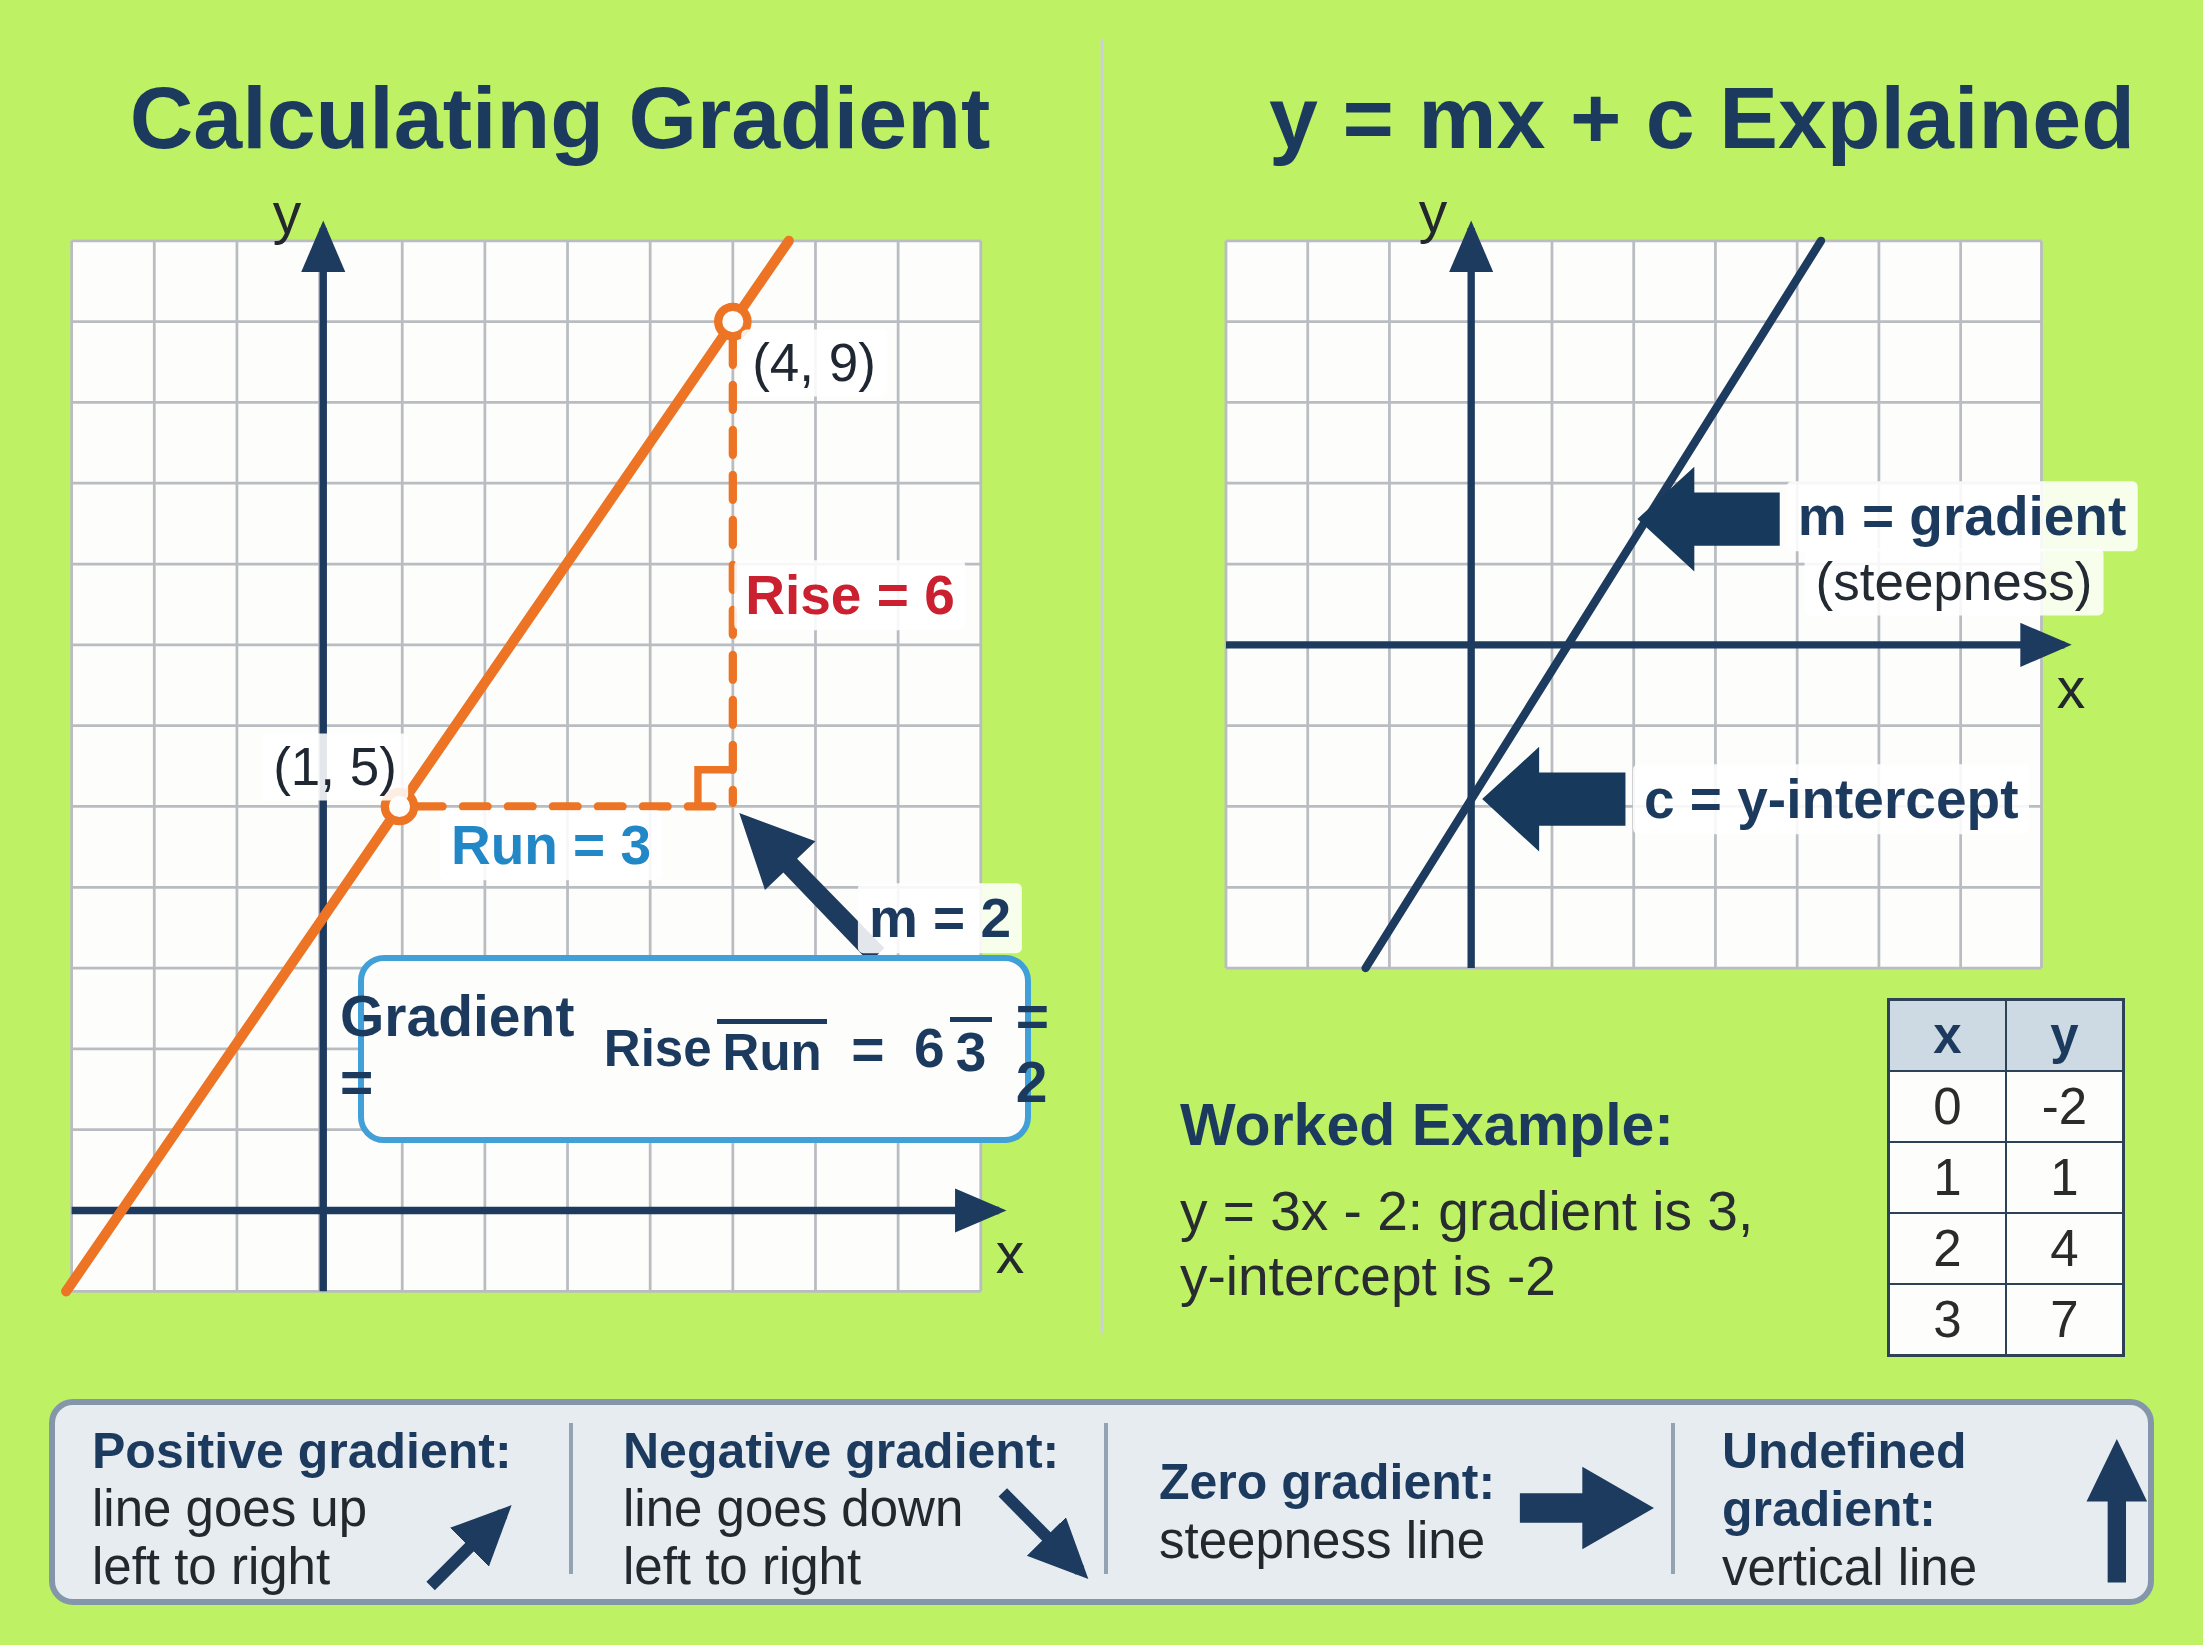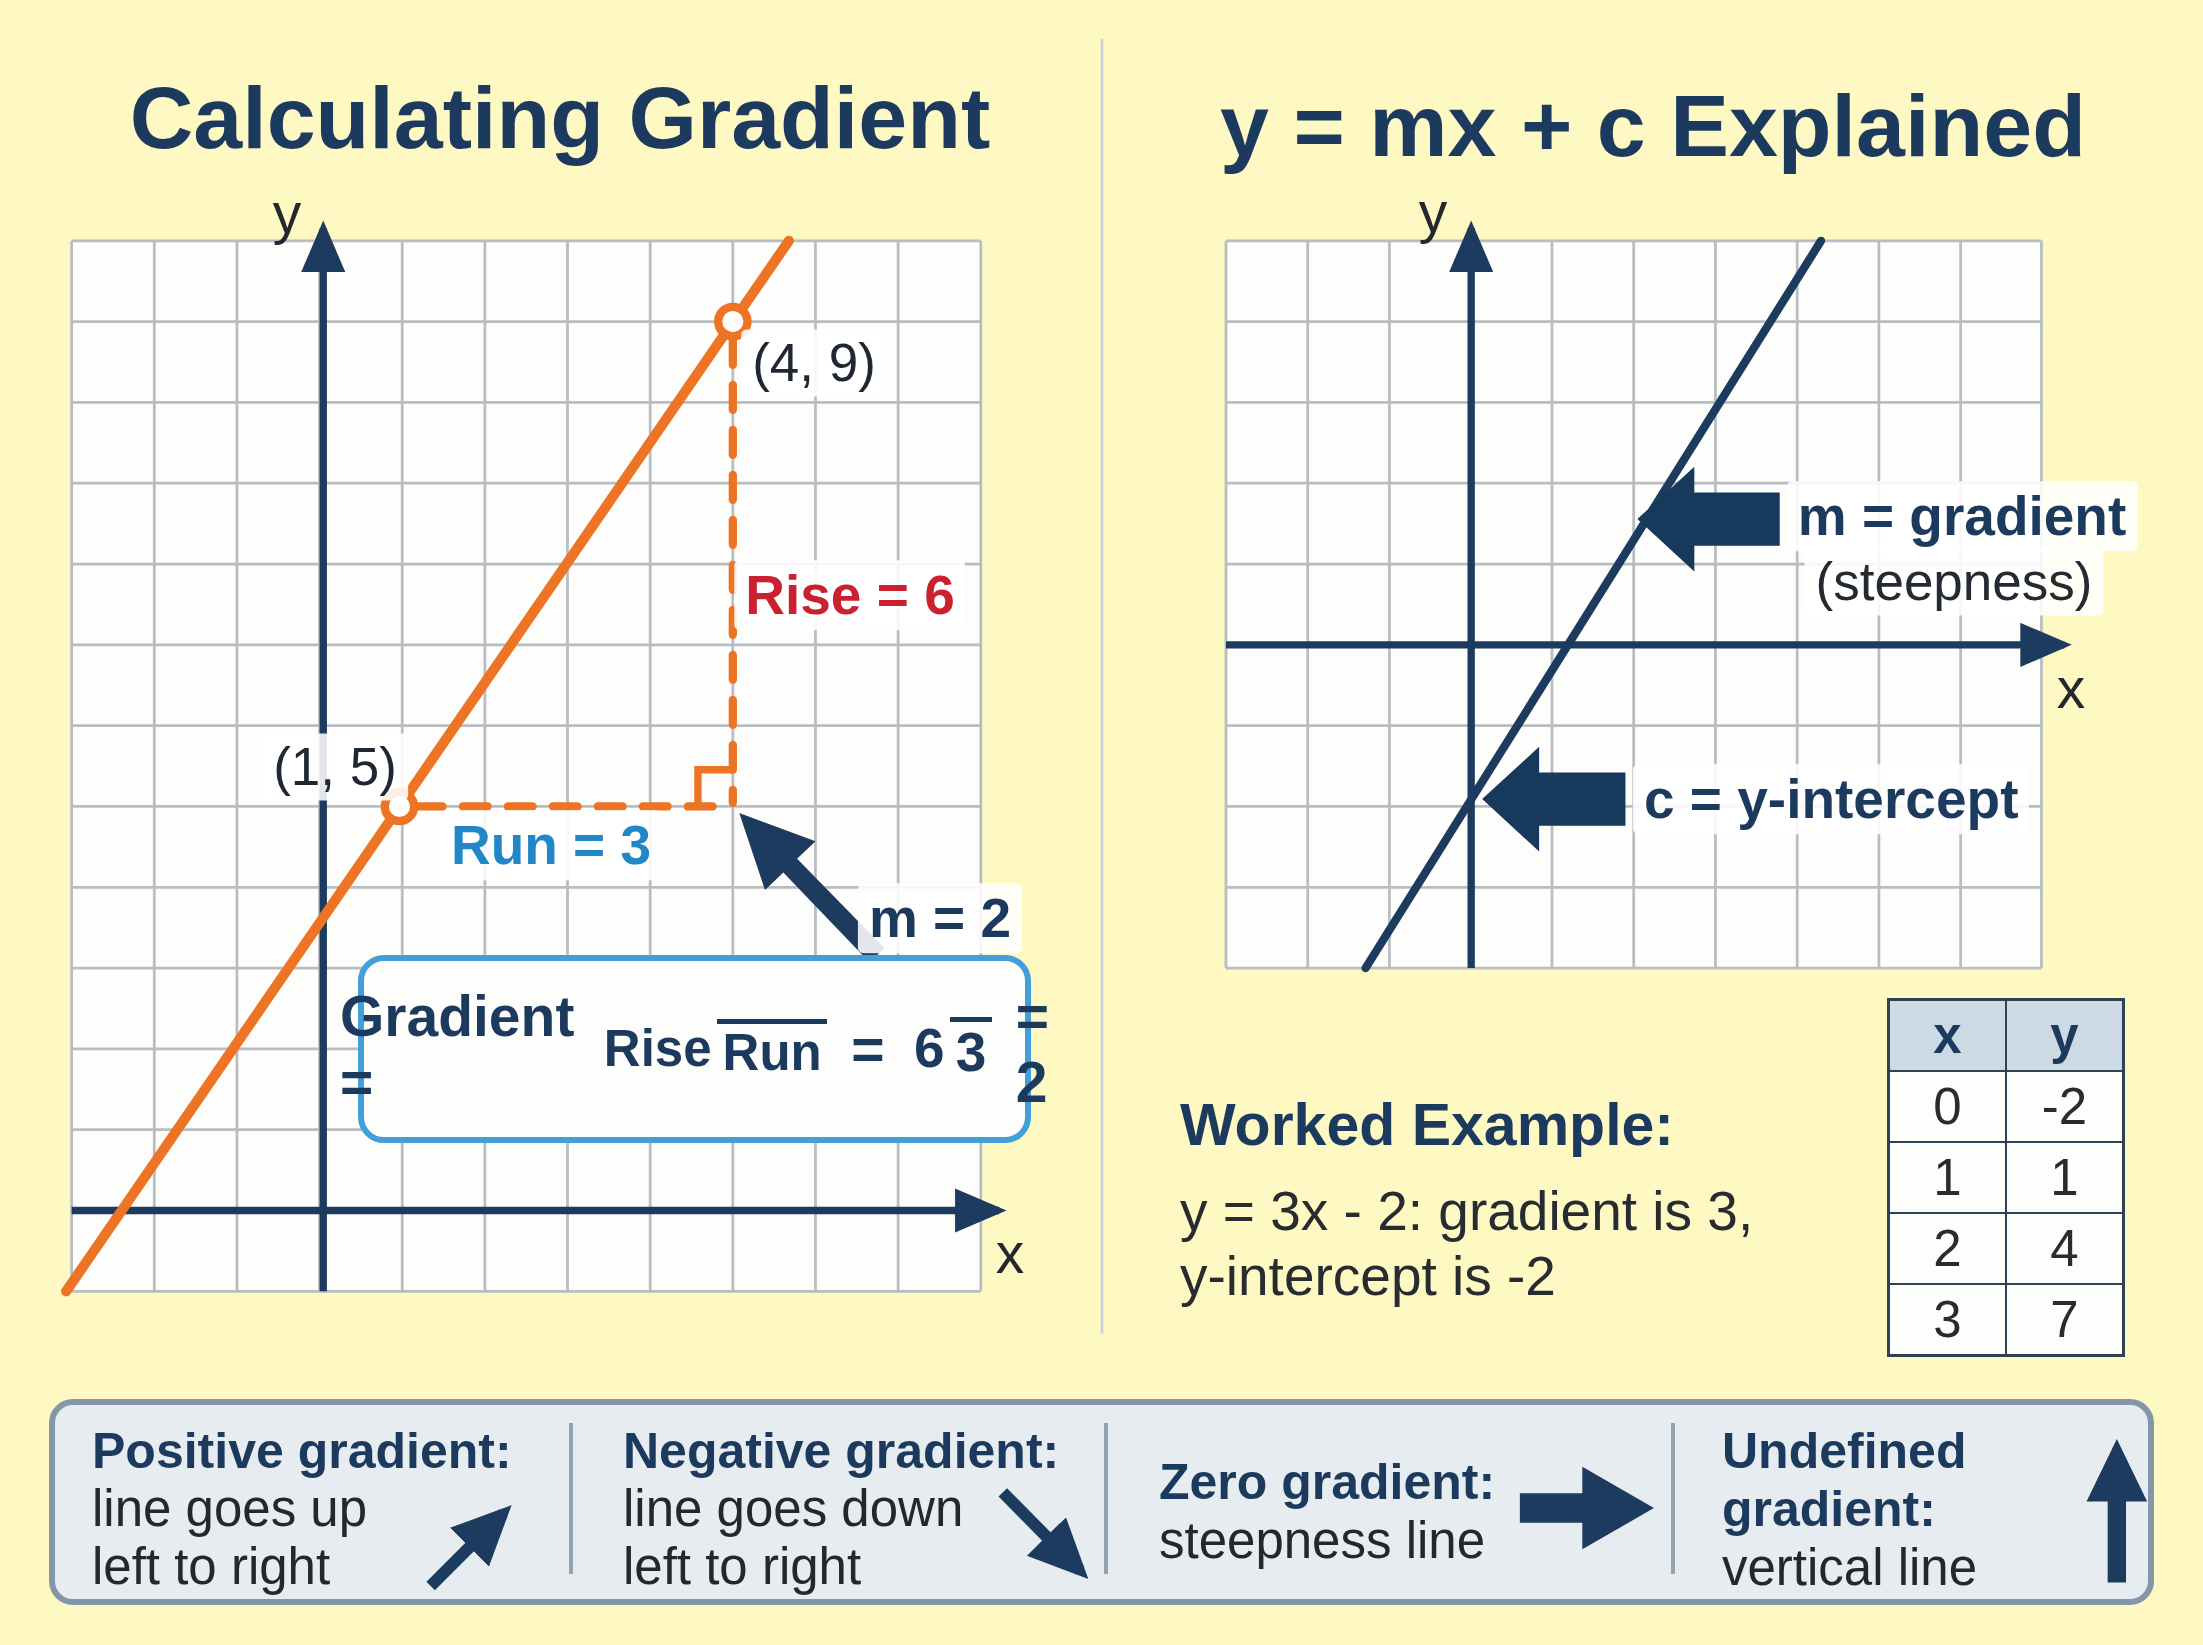--- a/index.html
+++ b/index.html
@@ -1,17 +1,17 @@
 <!DOCTYPE html>
 <html style="font-size:14.7px"><head>
 <meta charset="utf-8">
 <style>
   html,body{margin:0;padding:0;}
   body{font-family:"Liberation Sans",sans-serif;}
-  #page{position:relative;width:2204px;height:1646px;background:#fef9c3;overflow:hidden;}
+  #page{position:relative;width:2204px;height:1646px;background:#bef264;overflow:hidden;}
   #gfx{position:absolute;left:0;top:0;z-index:1;}
   .title{position:absolute;transform:translate(-50%,-50%);font-weight:bold;font-size:88px;color:#1c3a5e;white-space:nowrap;z-index:2;}
   .lbl{position:absolute;transform:translate(-50%,-50%);white-space:nowrap;z-index:2;line-height:1.2;}
   .lbl-left{position:absolute;transform:translate(0,-50%);white-space:nowrap;z-index:2;line-height:1.2;}
   .halo{background:rgba(255,255,255,.88);padding:1.8px 11px;border-radius:5.5px;}
   .axis-lbl{font-size:57px;color:#23272e;}
   .coord{font-size:53px;color:#1e2732;}
   .rise{font-size:55px;font-weight:bold;color:#cb2030;}
   .run{font-size:55px;font-weight:bold;color:#2187c6;}
   .navy-bold{font-size:55px;font-weight:bold;color:#1c3a5e;}
@@ -83,21 +83,21 @@
 
     <polygon points="963,1032 868,935 888,916 805,885 833,969 853,950 947,1048" fill="#1d3a5f"></polygon>
 
     <line x1="1487" y1="1054" x2="1983" y2="262" stroke="#1d3a5f" stroke-width="9" stroke-linecap="round"></line>
 
     <polygon points="1783,565 1845,508 1845,536 1938,536 1938,594 1845,594 1845,622" fill="#17395c"></polygon>
     <polygon points="1614,870 1676,813 1676,841 1770,841 1770,899 1676,899 1676,927" fill="#17395c"></polygon>
   </svg>
 
   <div class="title" style="left:560px;top:118px;">Calculating Gradient</div>
-  <div class="title" style="left:1653px;top:118px;margin-top:8px;">y = mx + c Explained</div>
+  <div class="title" style="left:1702px;top:118px;">y = mx + c Explained</div>
 
   <div class="lbl axis-lbl" style="left:287px;top:213px;">y</div>
   <div class="lbl axis-lbl" style="left:1010px;top:1253px;">x</div>
 
   <div class="lbl coord halo" style="left:814px;top:363px;">(4, 9)</div>
   <div class="lbl rise halo" style="left:850px;top:595px;">Rise = 6</div>
   <div class="lbl coord halo" style="left:335px;top:767px;">(1, 5)</div>
   <div class="lbl run halo" style="left:551px;top:845px;">Run = 3</div>
   <div class="lbl navy-bold halo" style="left:940px;top:918px;">m = 2</div>
 

